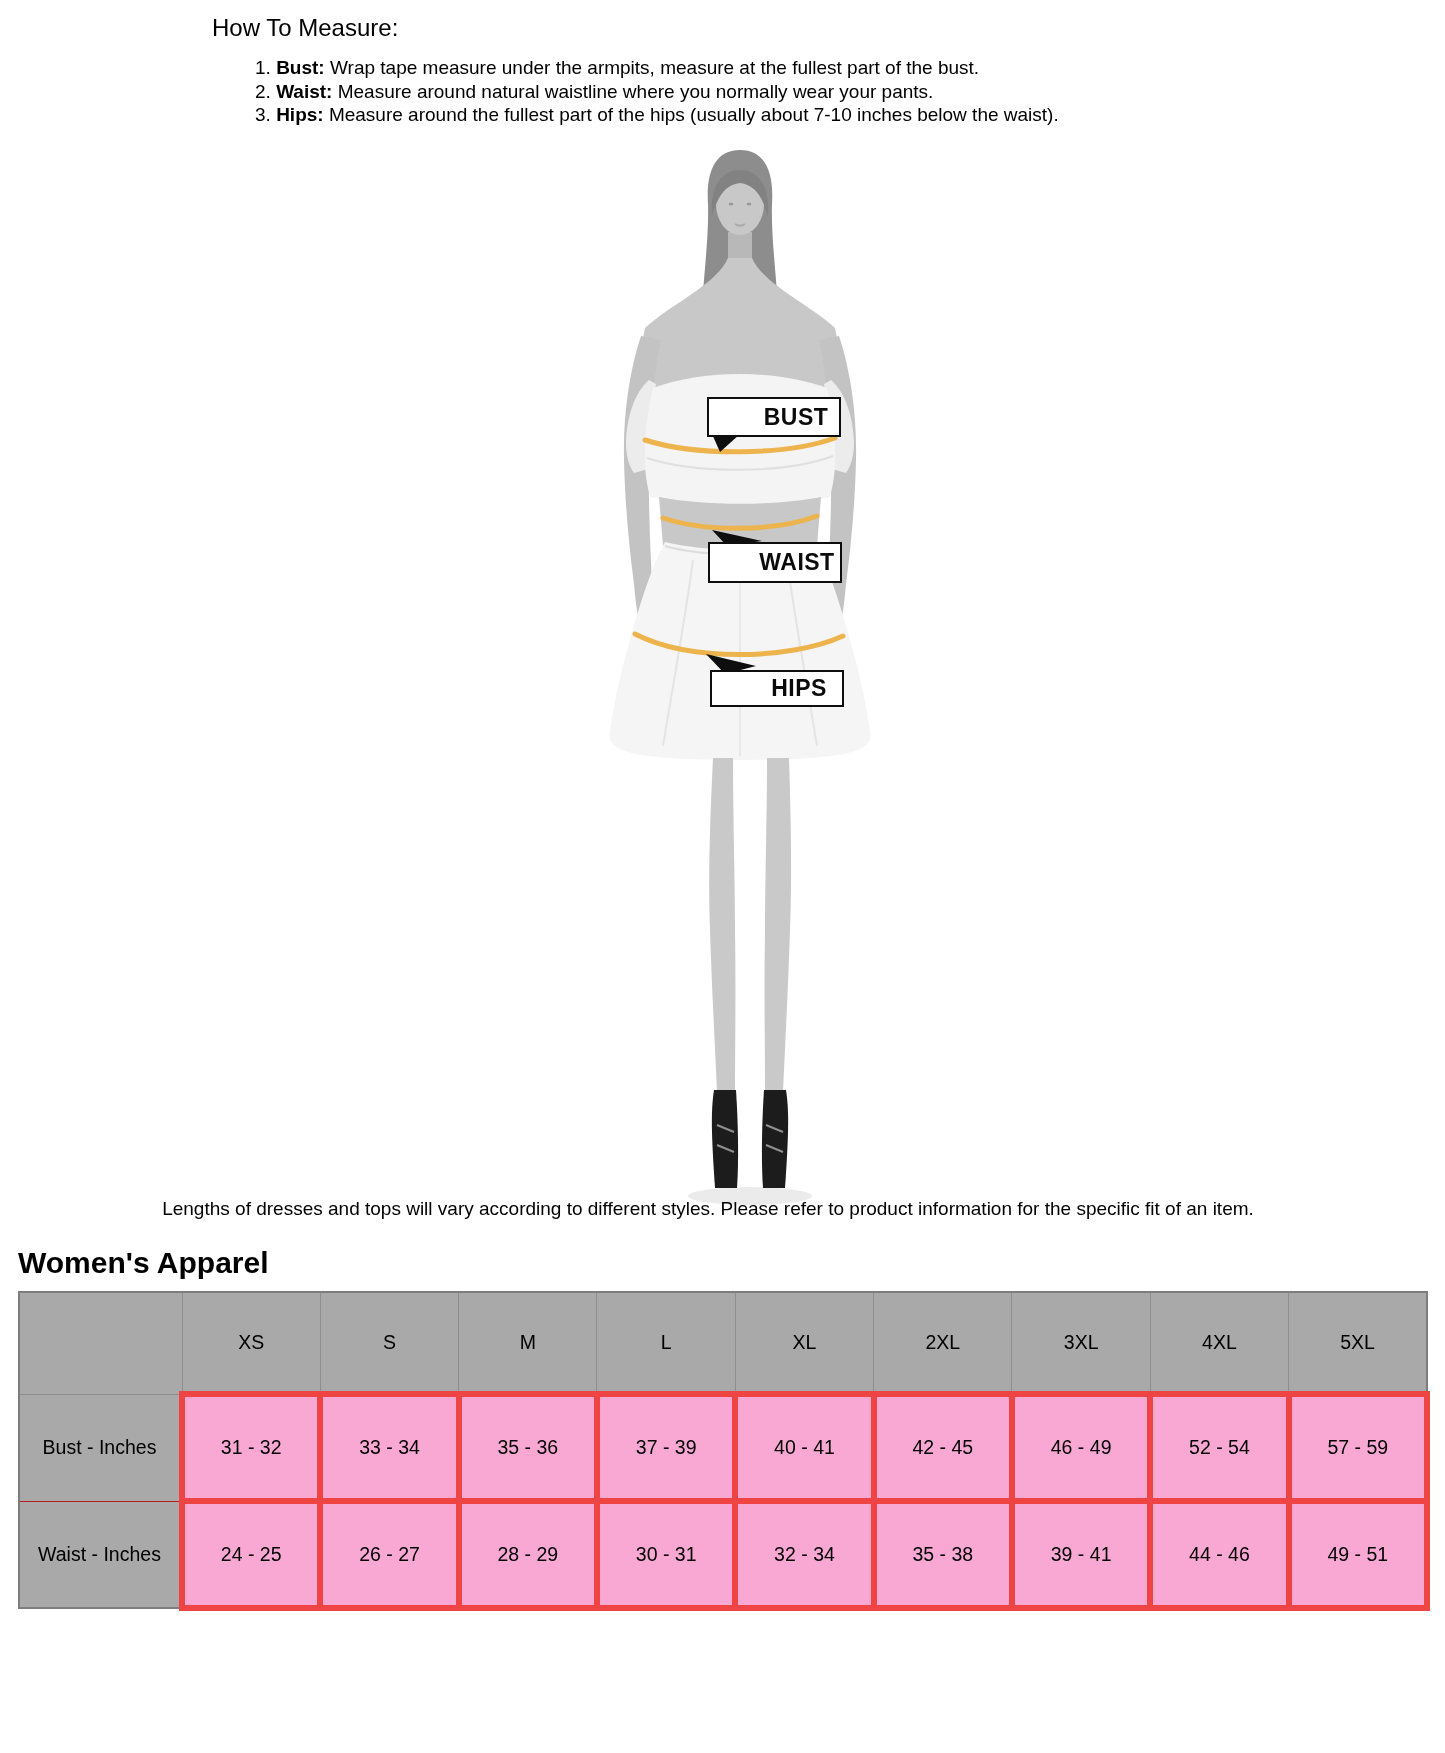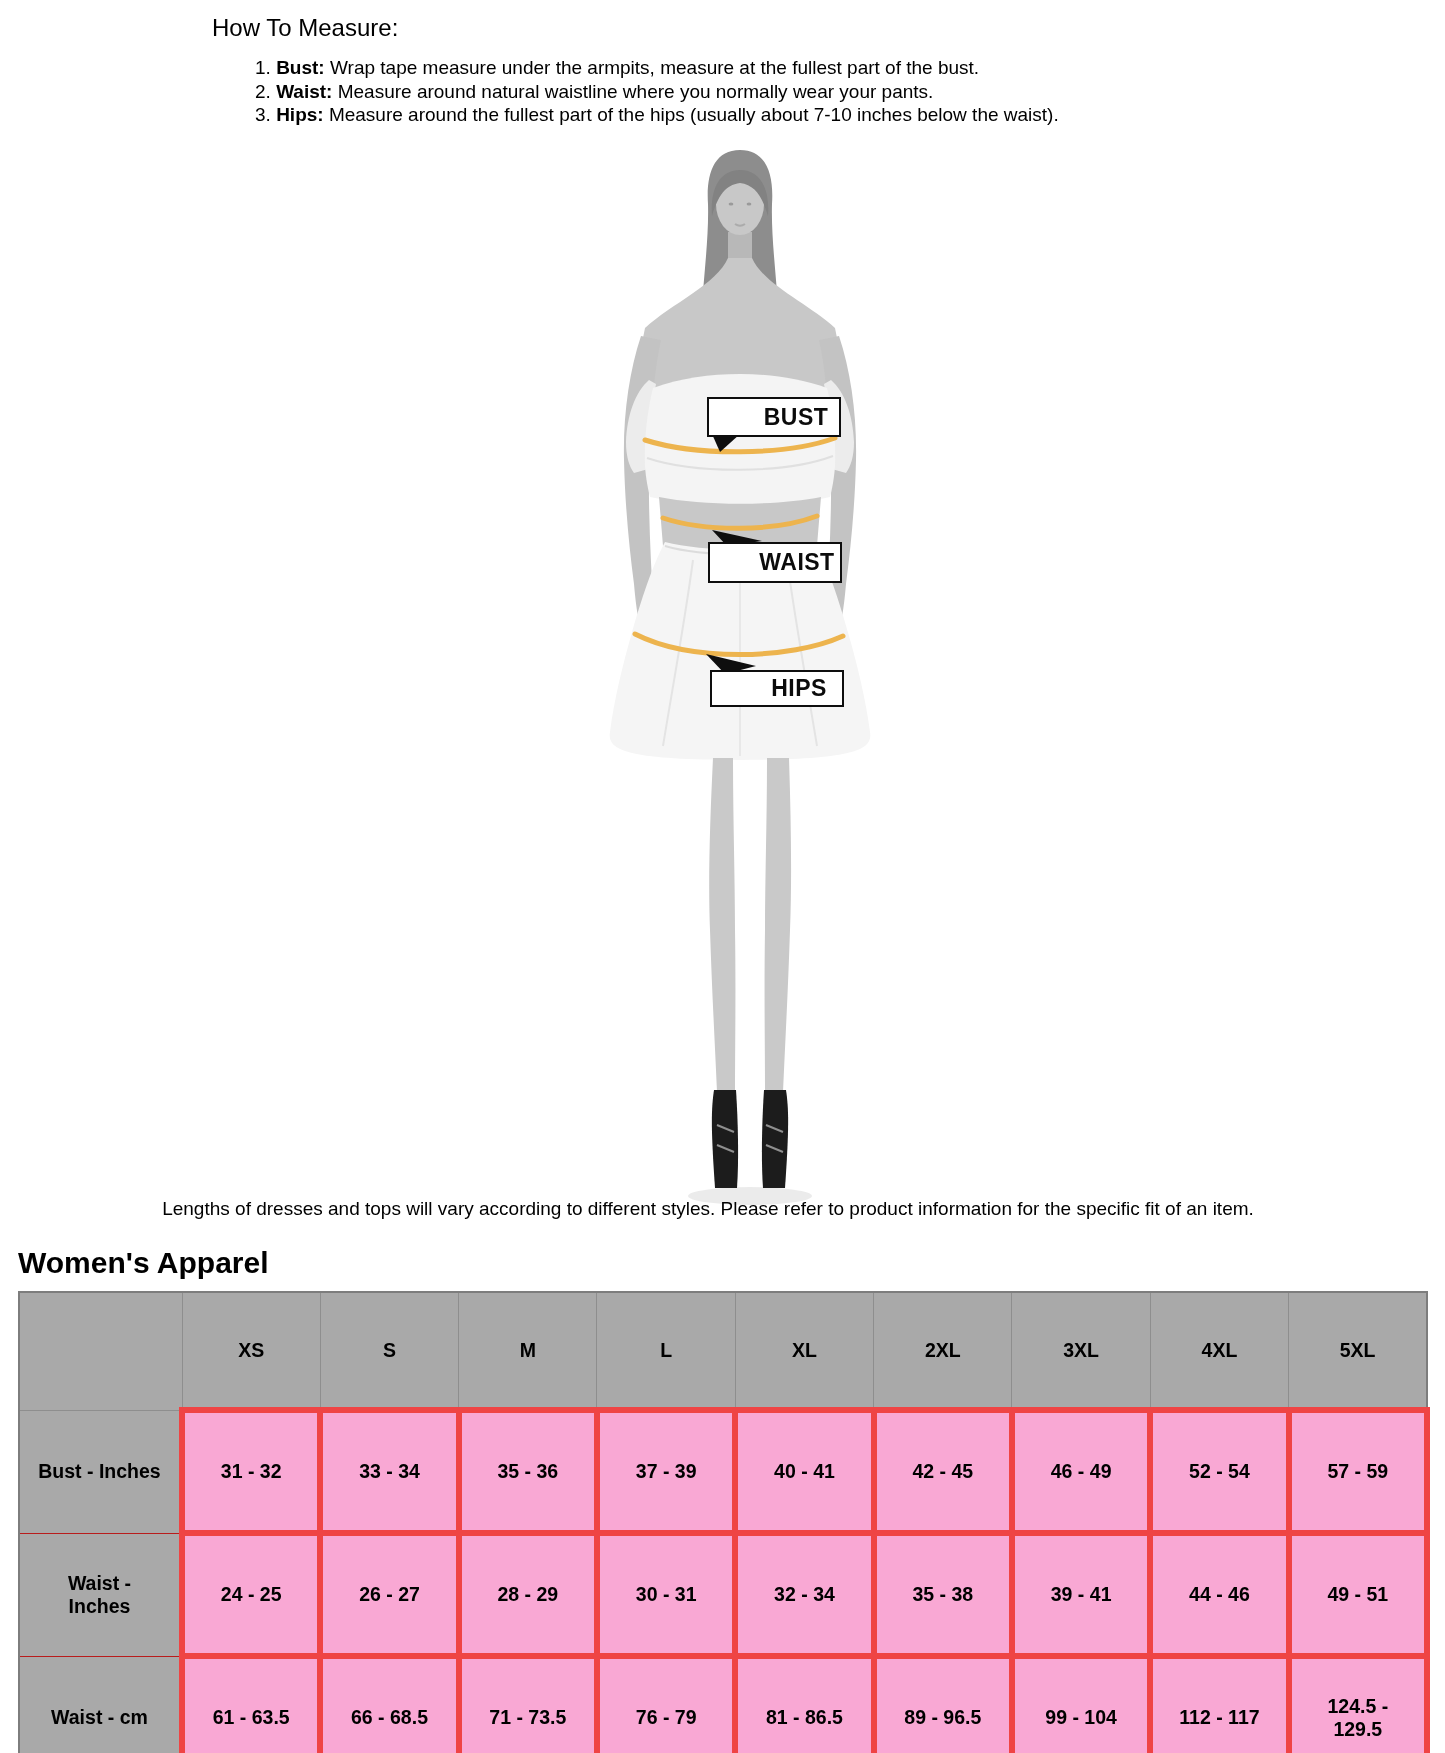--- a/index.html
+++ b/index.html
@@ -30,21 +30,21 @@
   .fit-note { position:absolute; left:0; top:1198px; width:1416px; text-align:center; font-size:19px; }
 
   
   .apparel-heading { position:absolute; left:18px; top:1246px; font-size:30px; font-weight:bold; }
   .size-table {
     position:absolute; left:18px; top:1291px; width:1412px;
     border-collapse:collapse; table-layout:fixed; font-size:19.5px;
     border:2px solid #7d7d7d;
   }
   .size-table col.label-col { width:163px; }
-  .size-table th, .size-table td { text-align:center; padding:16px; font-weight:bold; }
+  .size-table th, .size-table td { text-align:center; padding:8px; font-weight:normal; }
   .size-table thead th {
     background:var(--table-gray,#a9a9a9); border:1px solid #8e8e8e; height:82px;
   }
   .size-table tbody th {
     background:var(--table-gray,#a9a9a9); border:1px solid #b91c1c; height:85px;
   }
   .size-table tbody td { background:#f9a8d4; border:6px solid #ef4444; height:85px; }
 </style>
 </head>
 <body>
@@ -156,28 +156,16 @@
           <td>24 - 25</td>
           <td>26 - 27</td>
           <td>28 - 29</td>
           <td>30 - 31</td>
           <td>32 - 34</td>
           <td>35 - 38</td>
           <td>39 - 41</td>
           <td>44 - 46</td>
           <td>49 - 51</td>
         </tr>
-        <tr>
-          <th>Waist - cm</th>
-          <td>61 - 63.5</td>
-          <td>66 - 68.5</td>
-          <td>71 - 73.5</td>
-          <td>76 - 79</td>
-          <td>81 - 86.5</td>
-          <td>89 - 96.5</td>
-          <td>99 - 104</td>
-          <td>112 - 117</td>
-          <td>124.5 - 129.5</td>
-        </tr>
       </tbody>
   </table>
 
 </div>
 
 </body></html>

